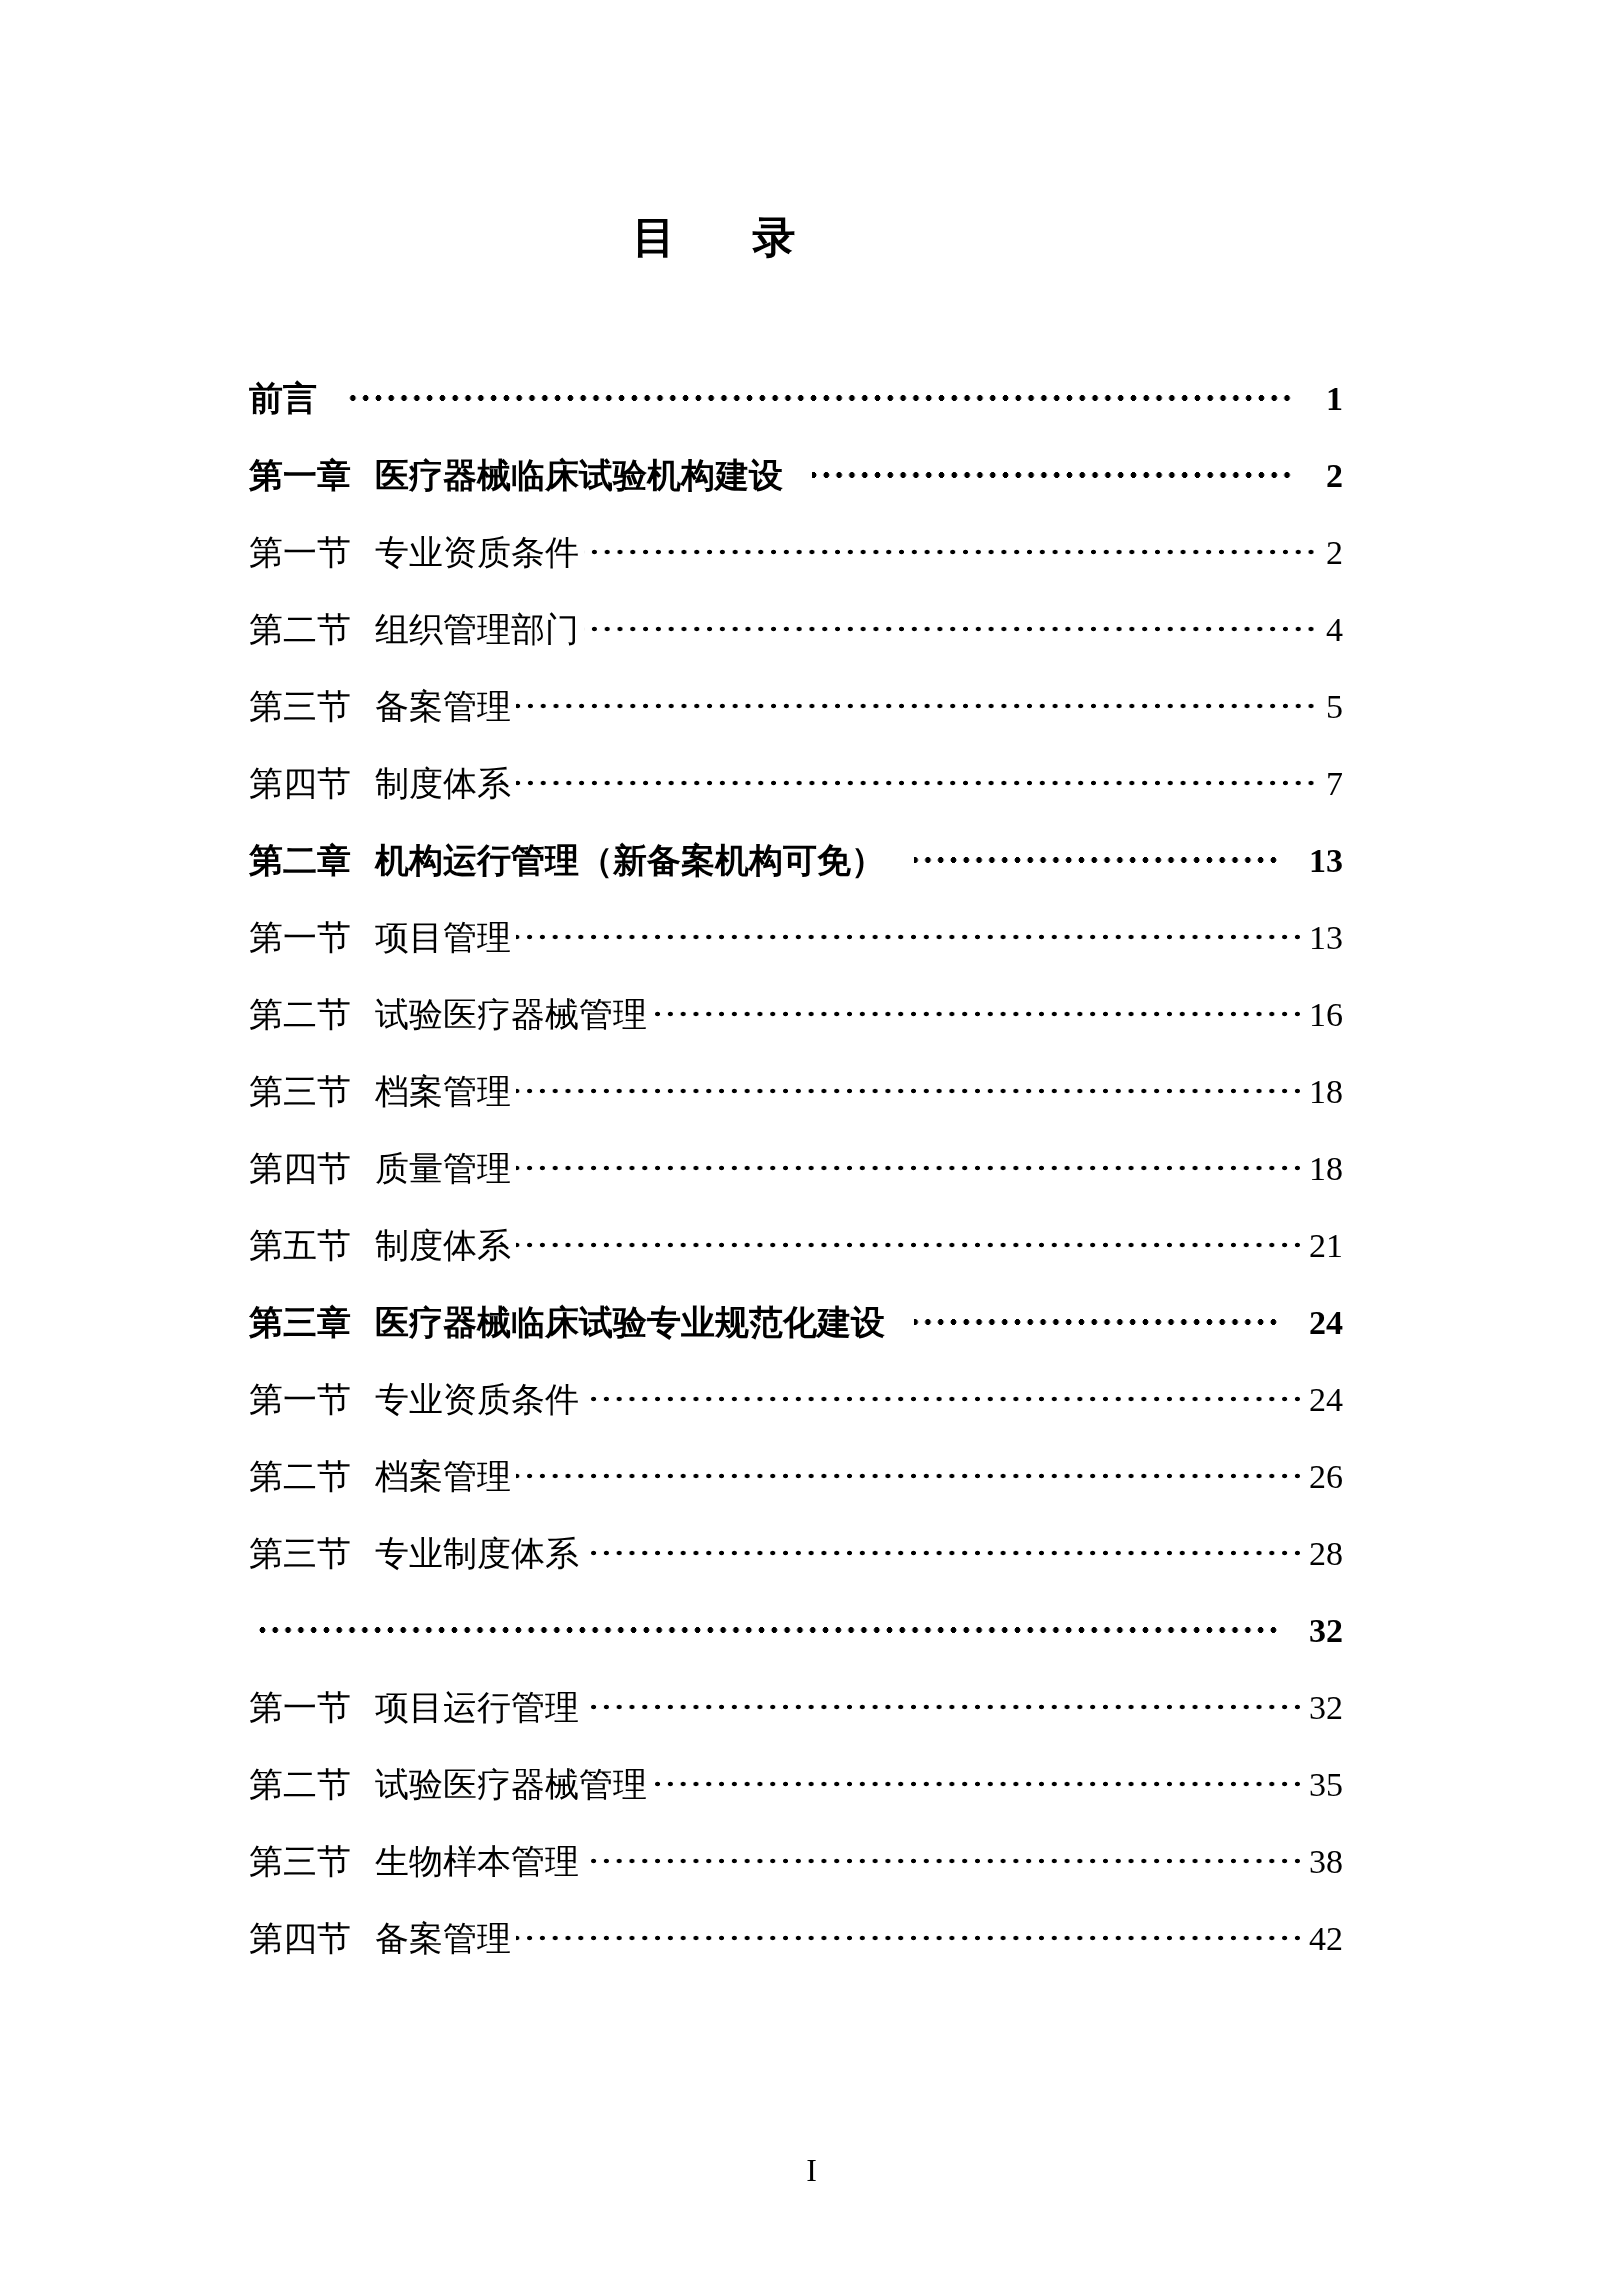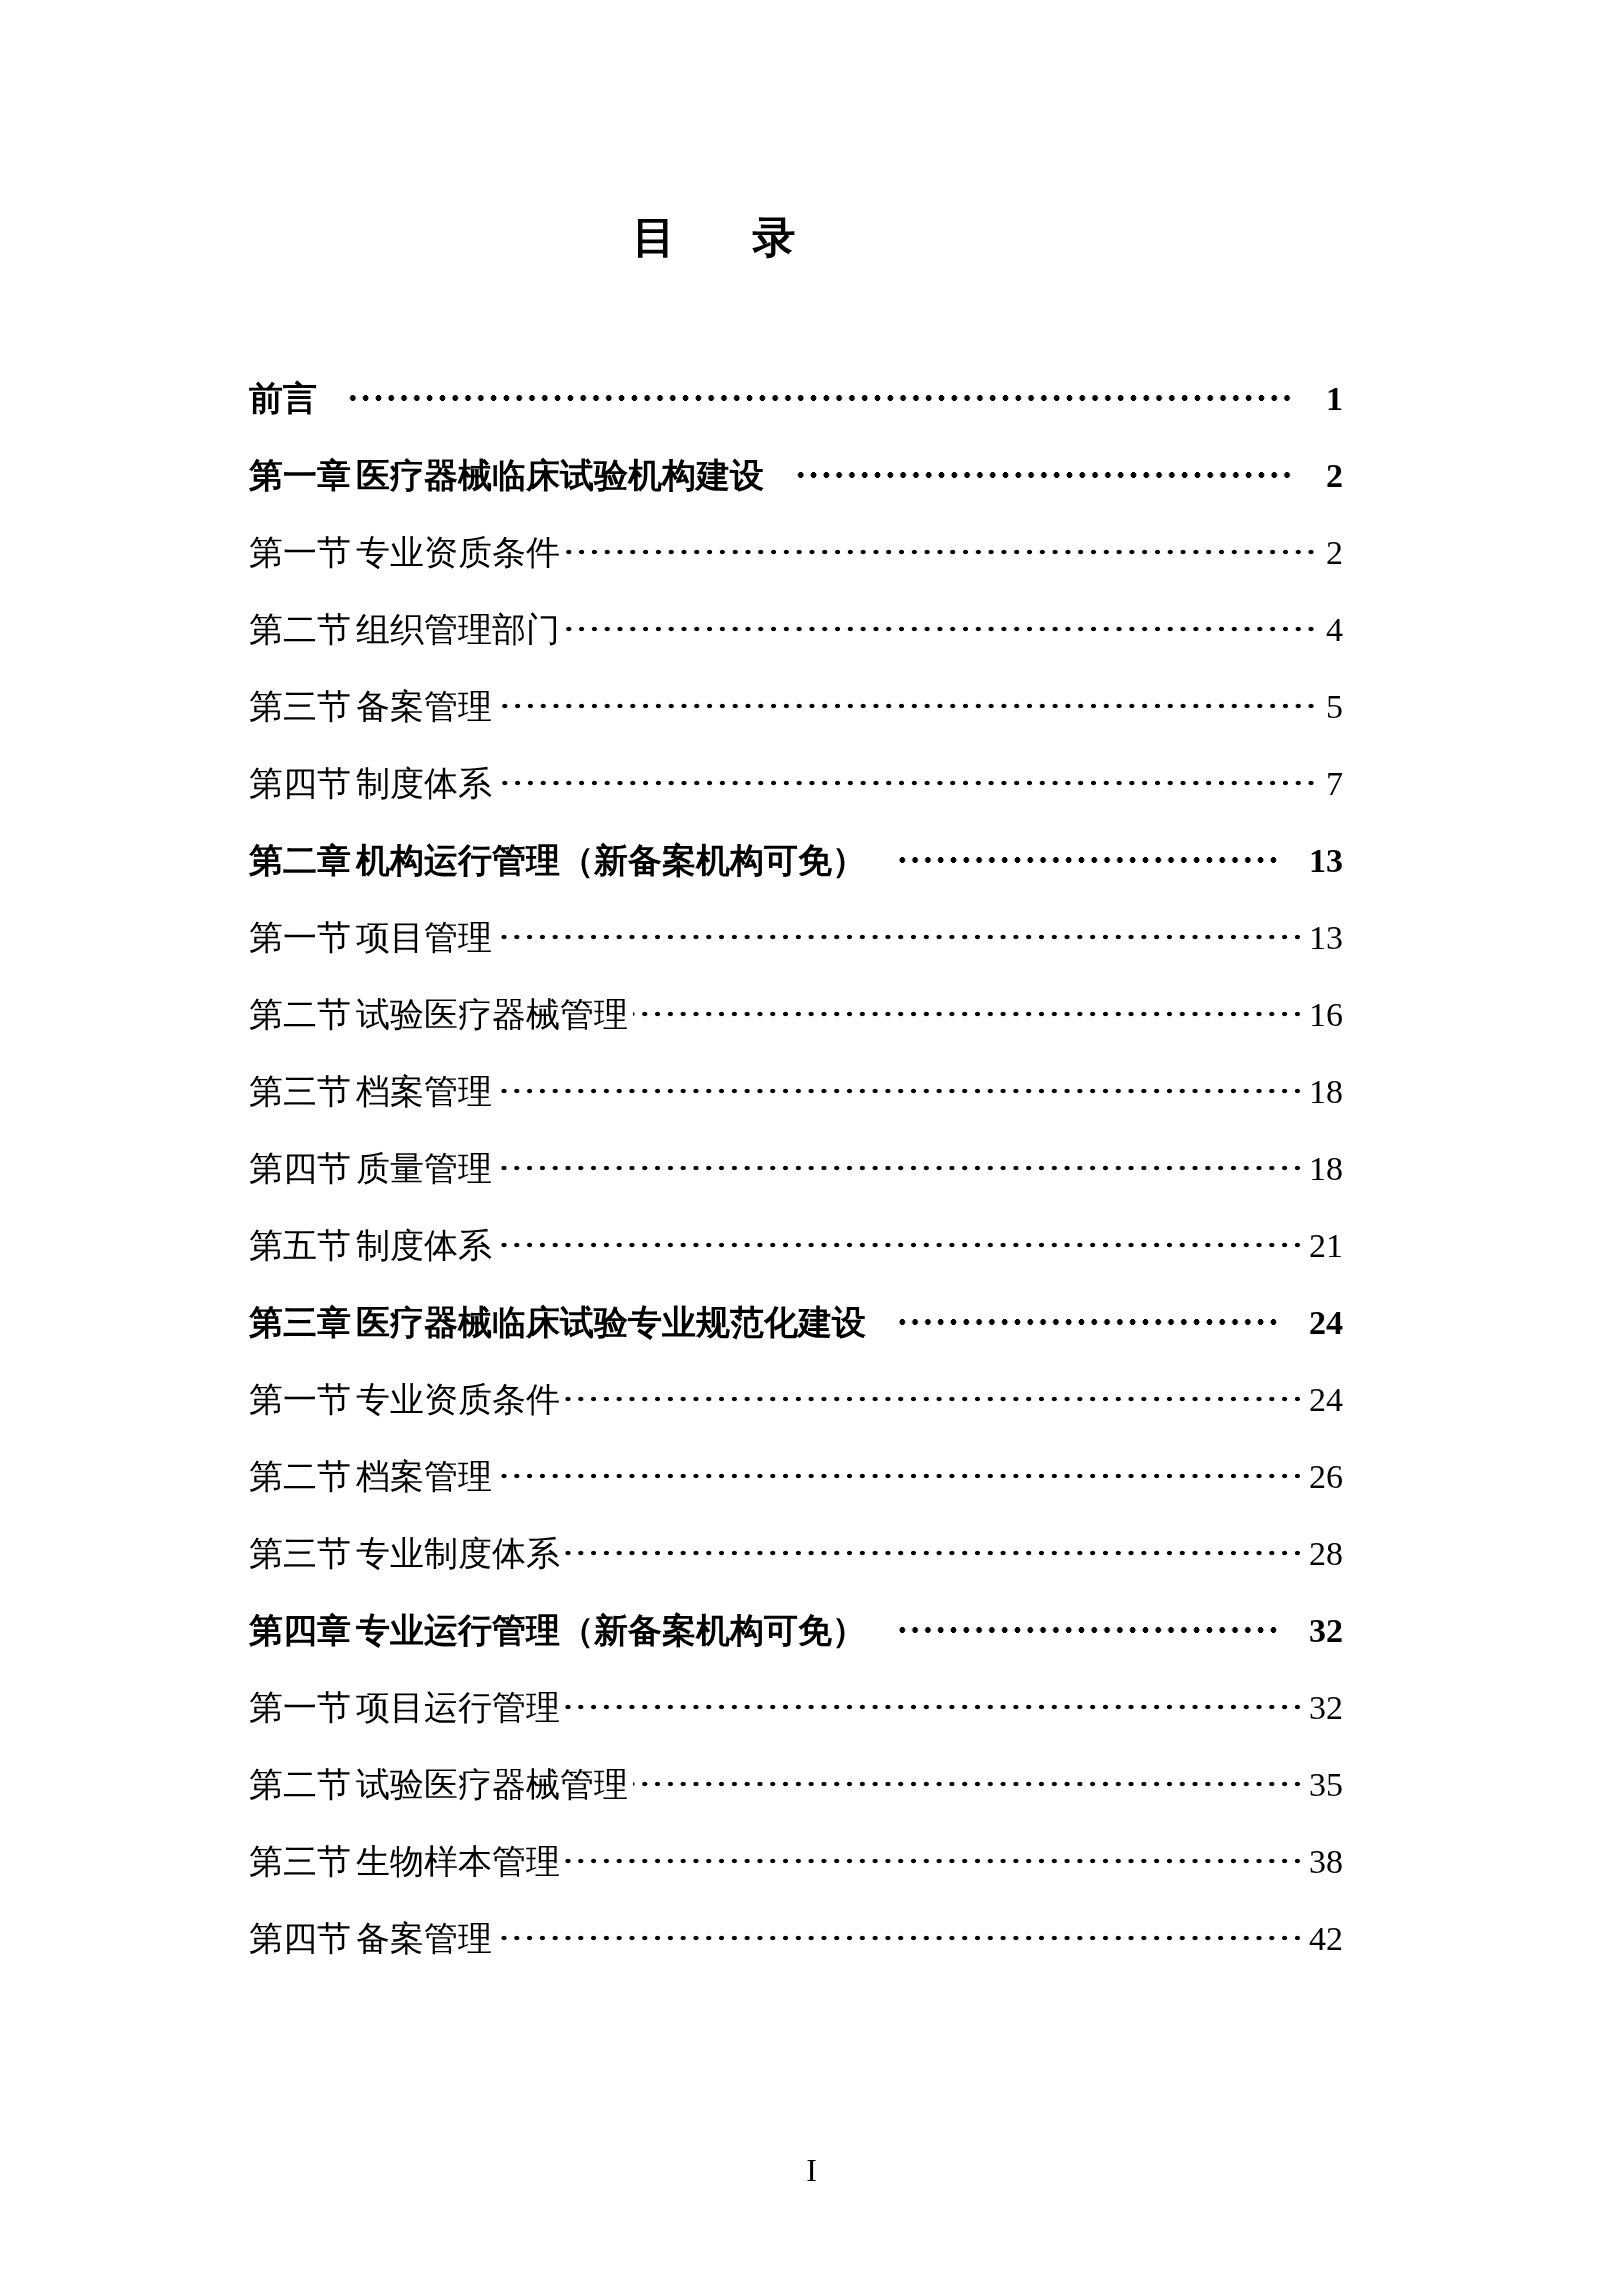--- a/index.html
+++ b/index.html
@@ -47,21 +47,21 @@
     gap: 24px;
   }
   .toc-row.section {
     font-weight: normal;
     font-family: "DejaVu Serif", "Liberation Serif", serif;
   }
   .toc-label {
     flex: 0 0 auto;
   }
   .toc-label .num {
-    margin-right: 5px;
+    margin-right: 24px;
   }
   .toc-leader {
     flex: 1 1 auto;
     overflow: hidden;
     margin: 0 5.1px;
     position: relative;
     top: -7.2px;
     height: 10.2px;
     background-image: radial-gradient(circle, #000 2.3px, transparent 2.6px);
     background-size: 12.8px 10.2px;
@@ -188,21 +188,20 @@
     <span class="toc-page">26</span>
   </div>
 
   <div class="toc-row section">
     <span class="toc-label"><span class="num">第三节</span><span>专业制度体系</span></span>
     <span class="toc-leader"></span>
     <span class="toc-page">28</span>
   </div>
 
   <div class="toc-row chapter">
-    <span class="toc-label"><span class="num">第四章</span><span>专业运行管理（新备案机构可免）</span></span>
     <span class="toc-leader"></span>
     <span class="toc-page">32</span>
   </div>
 
   <div class="toc-row section">
     <span class="toc-label"><span class="num">第一节</span><span>项目运行管理</span></span>
     <span class="toc-leader"></span>
     <span class="toc-page">32</span>
   </div>
 

